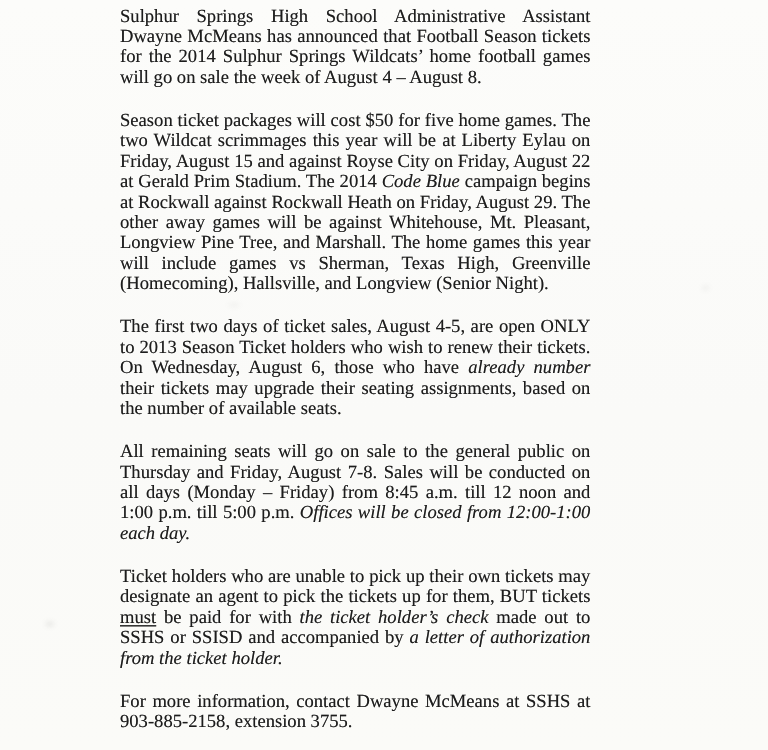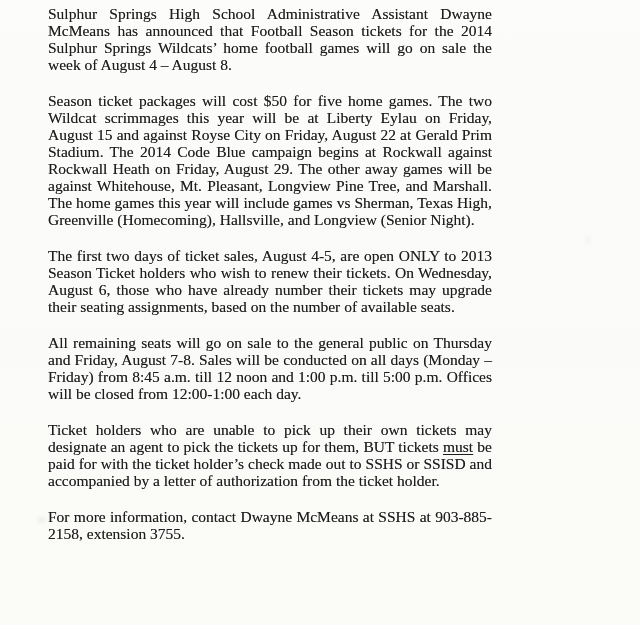--- a/index.html
+++ b/index.html
@@ -16,35 +16,36 @@
   .scan-page {
     position: absolute;
     inset: 0;
     background: linear-gradient(180deg, #fcfcfa 0%, #fafaf8 55%, #fbfbf8 100%);
   }
   .doc-body {
     position: relative;
     box-sizing: border-box;
     width: 576px;
     height: 625px;
-    padding: 5px 84px 0 48px;
+    padding: 5px 84px 0 100px;
     font-family: "Liberation Serif", "DejaVu Serif", serif;
     font-size: 15.5px;
     line-height: 17px;
     color: #1d1d1d;
     text-align: justify;
     text-shadow: 0 0 0.45px rgba(30,30,30,0.55);
   }
   .para {
     margin: 0 0 19px 0;
   }
   .para:last-child {
     margin-bottom: 0;
   }
   .it {
+    font-style: italic;
   }
   .ul {
     text-decoration: underline;
     text-underline-offset: 2px;
   }
   
   .smudge {
     position: absolute;
     border-radius: 50%;
     background: #8a8a86;

